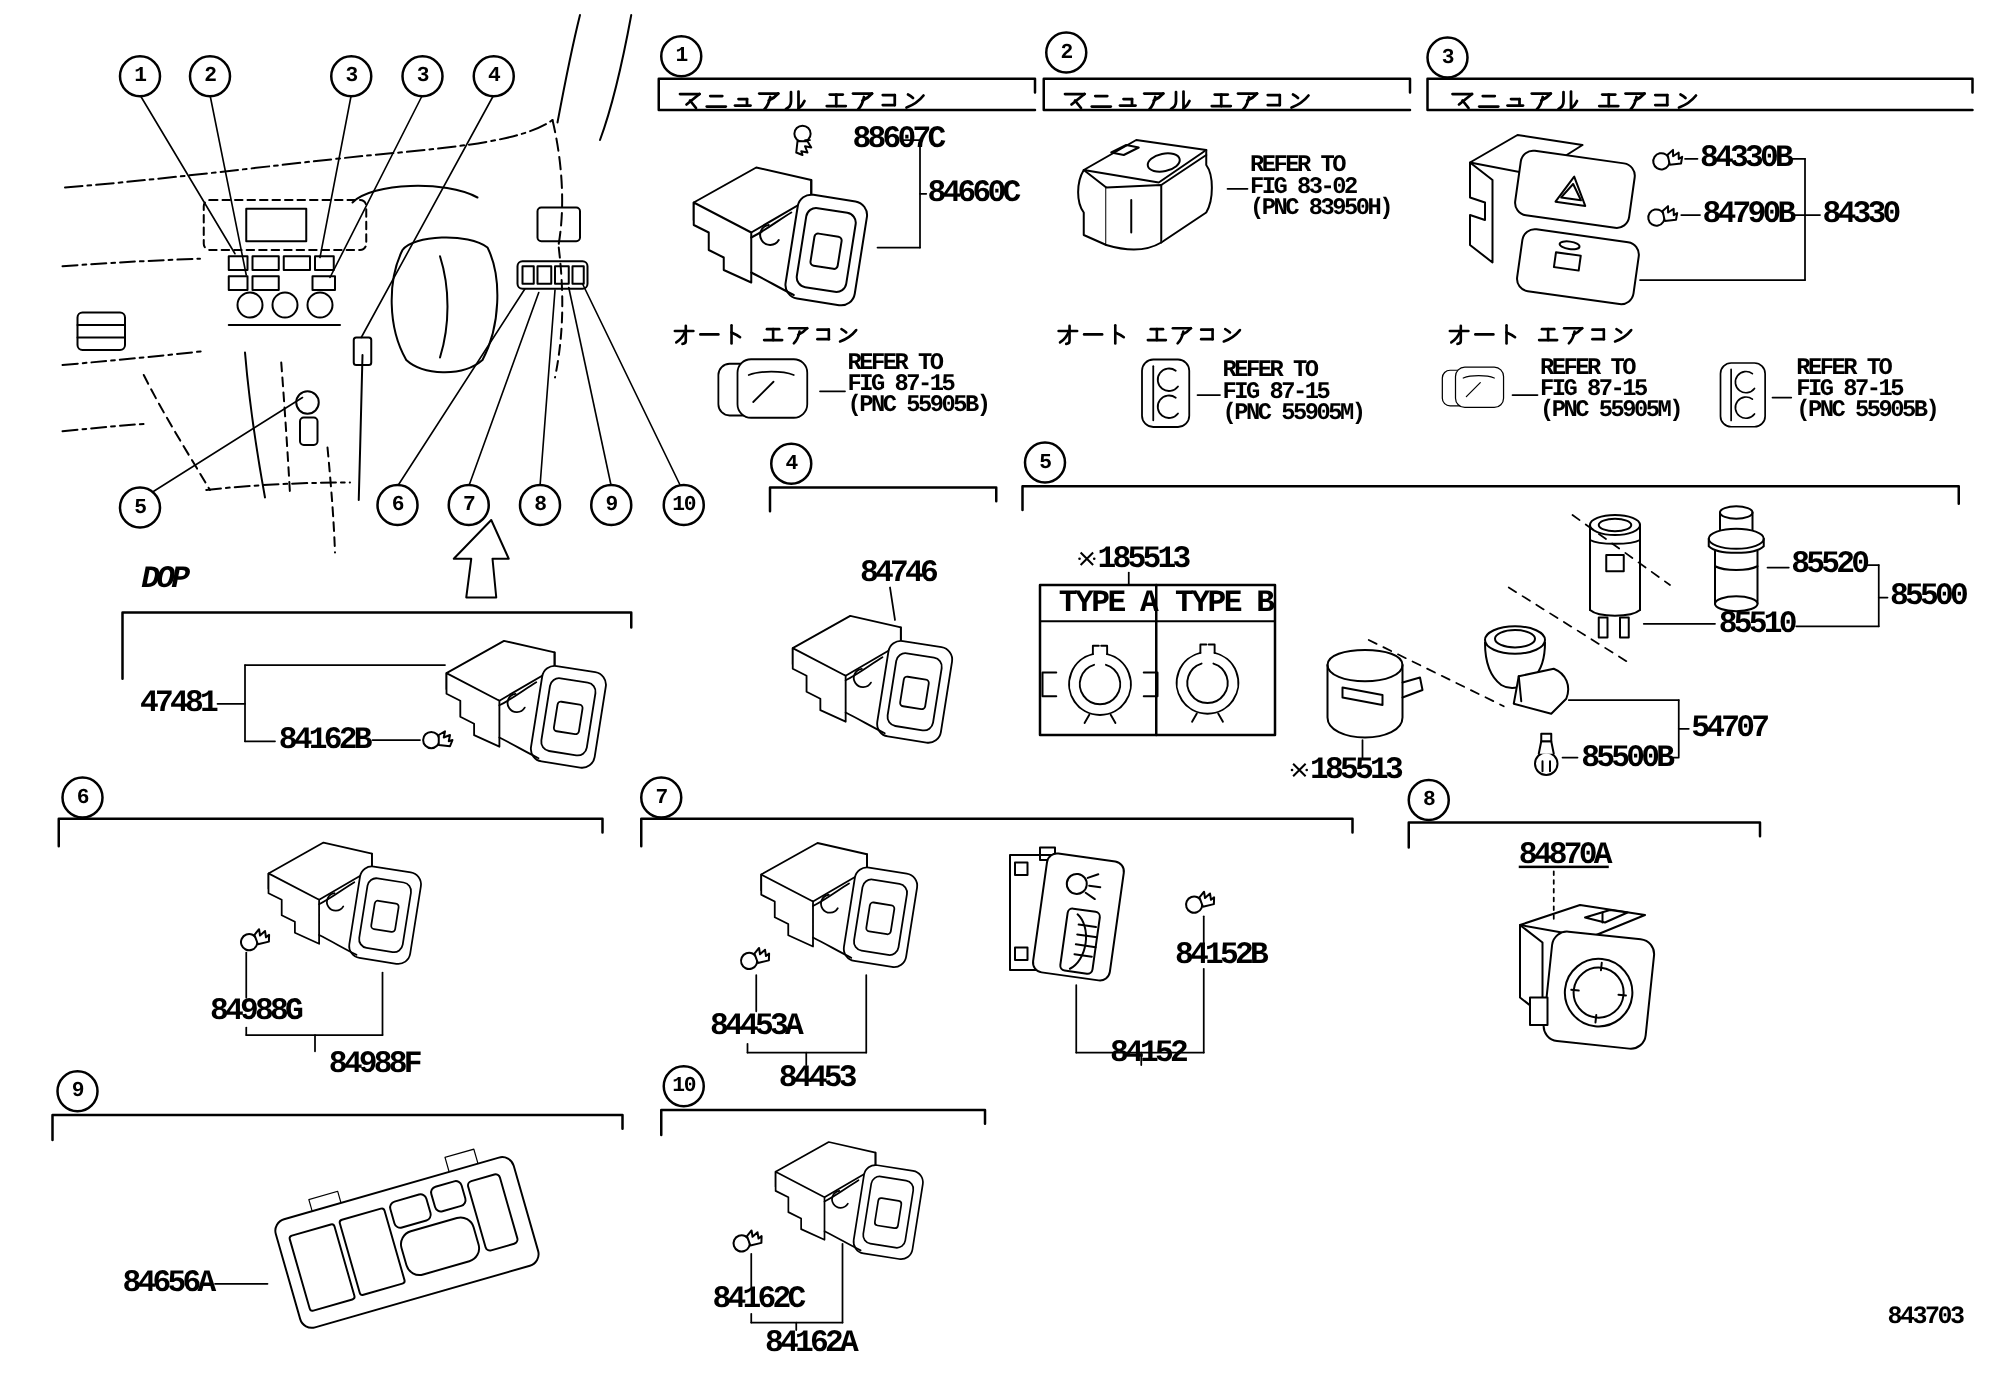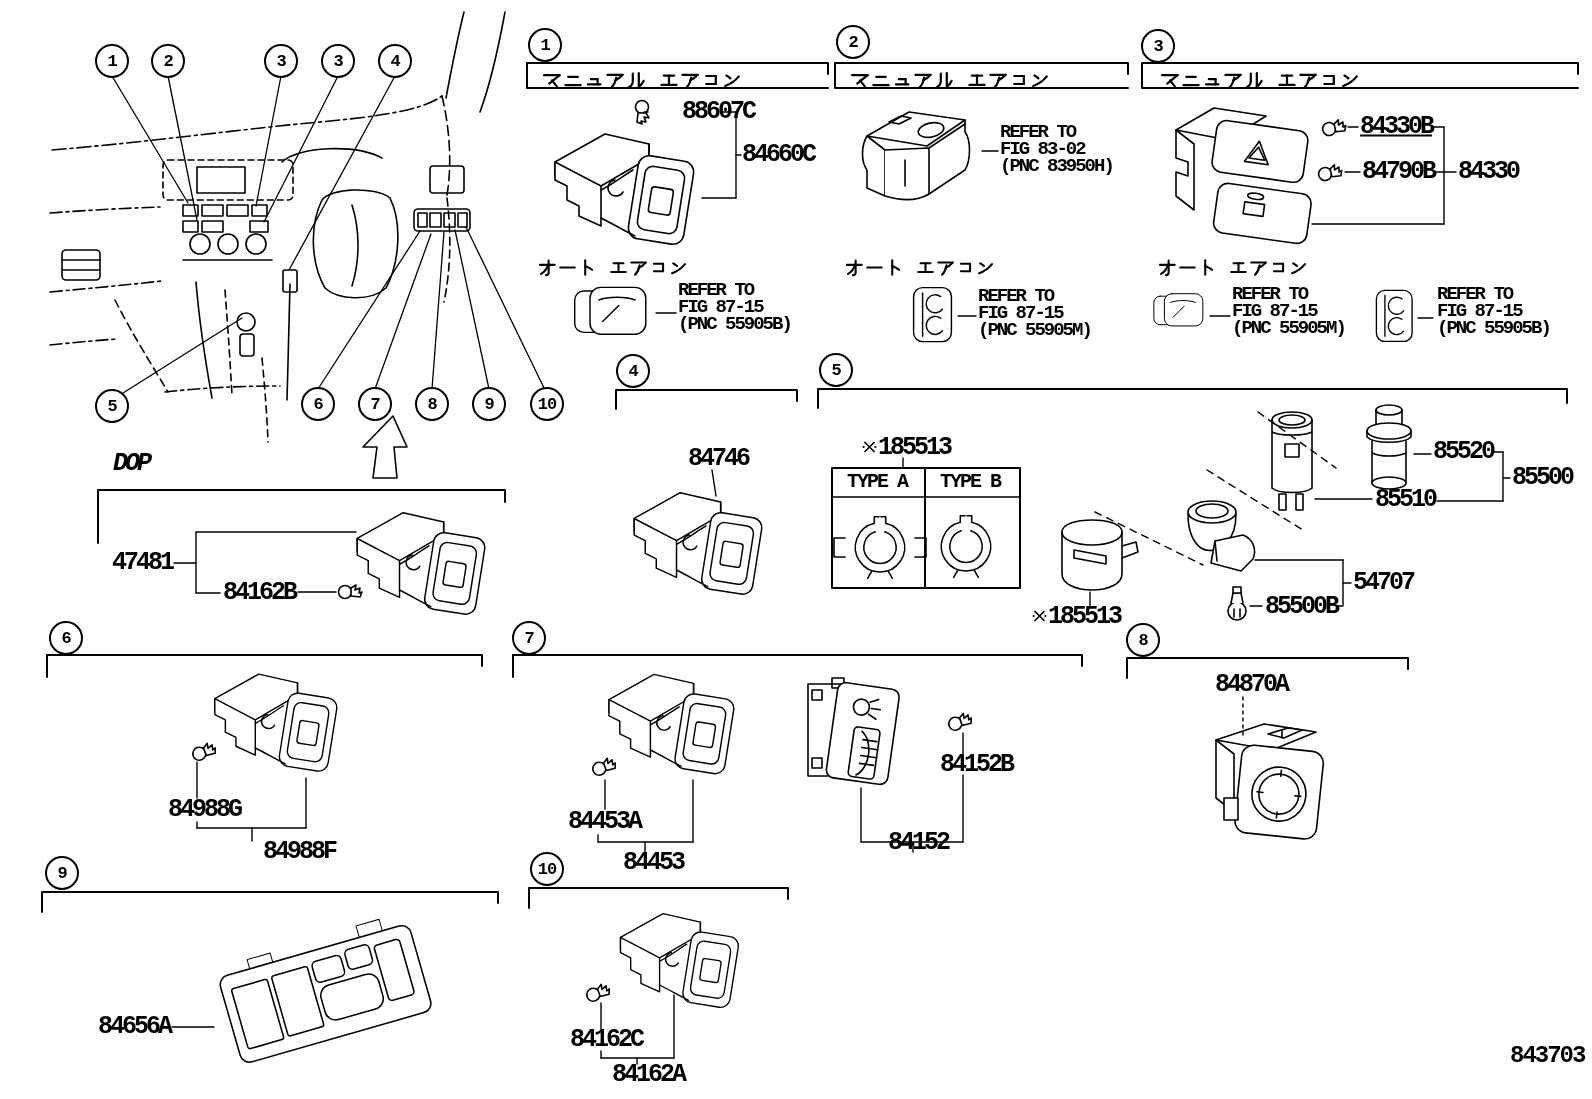--- a/index.html
+++ b/index.html
@@ -4,29 +4,29 @@
 <style>
   html,body{margin:0;padding:0;background:#fff;}
   #page{position:relative;width:1592px;height:1099px;background:#ffffff;overflow:hidden;
         font-family:"Liberation Mono","DejaVu Sans Mono",monospace;color:#000;}
   #art{position:absolute;left:0;top:0;z-index:1;}
   .pn{position:absolute;z-index:5;font-weight:bold;font-size:25px;letter-spacing:-3px;
       white-space:nowrap;transform:translateY(-54%);line-height:1;}
   .refer{position:absolute;z-index:5;font-weight:bold;font-size:19px;letter-spacing:-2px;
       white-space:nowrap;line-height:17px;}
   .refer span{display:block;}
-  .small{font-size:20px;letter-spacing:-2px;}
+  .small{font-size:25px;letter-spacing:-2px;}
   .kana{position:absolute;z-index:5;display:flex;align-items:center;gap:1px;}
   .kana svg{display:block;}
   .callout{position:absolute;z-index:6;width:30px;height:30px;border:2px solid #000;border-radius:50%;
       display:flex;align-items:center;justify-content:center;font-weight:bold;font-size:17px;
       letter-spacing:-1px;background:#fff;transform:translate(-50%,-50%);}
   .refmark{display:inline-block;vertical-align:-2px;margin-right:1px;}
   .withmark{display:flex;align-items:center;}
-  #pagecode{position:absolute;z-index:5;font-weight:bold;font-size:24px;letter-spacing:-2px;}
+  #pagecode{position:absolute;z-index:5;font-weight:bold;font-size:20px;letter-spacing:-2px;}
 </style>
 </head>
 <body>
 
 <div id="page">
 
 <svg id="art" width="1592" height="1099" viewBox="0 0 1592 1099" fill="none" stroke="#000" stroke-width="1.6" stroke-linecap="round" stroke-linejoin="round">
 
   <defs>
     <g id="sw-proto">
@@ -608,21 +608,21 @@
 <div class="refer" style="left:1000px;top:124px;">
   <span>REFER TO</span>
   <span>FIG 83-02</span>
   <span>(PNC 83950H)</span>
 </div>
 <div class="refer" style="left:978px;top:288px;">
   <span>REFER TO</span>
   <span>FIG 87-15</span>
   <span>(PNC 55905M)</span>
 </div>
-<div class="pn" style="left:1360px;top:127px;text-decoration:underline;">84330B</div>
+<div class="pn" style="left:1360px;top:127px;">84330B</div>
 <div class="pn" style="left:1362px;top:172px;">84790B</div>
 <div class="pn" style="left:1458px;top:172px;">84330</div>
 <div class="refer" style="left:1232px;top:286px;">
   <span>REFER TO</span>
   <span>FIG 87-15</span>
   <span>(PNC 55905M)</span>
 </div>
 <div class="refer" style="left:1437px;top:286px;">
   <span>REFER TO</span>
   <span>FIG 87-15</span>
@@ -660,21 +660,21 @@
 <div class="pn" style="left:223px;top:593px;">84162B</div>
 
 <div class="pn" style="left:168px;top:810px;">84988G</div>
 <div class="pn" style="left:227px;top:852px;margin-left:36px;">84988F</div>
 
 <div class="pn" style="left:568px;top:822px;">84453A</div>
 <div class="pn" style="left:623px;top:863px;">84453</div>
 <div class="pn" style="left:940px;top:765px;">84152B</div>
 <div class="pn" style="left:888px;top:843px;">84152</div>
 
-<div class="pn" style="left:1215px;top:685px;">84870A</div>
+<div class="pn" style="left:1215px;top:685px;text-decoration:underline;">84870A</div>
 <div class="pn" style="left:98px;top:1027px;">84656A</div>
 <div class="pn" style="left:570px;top:1040px;">84162C</div>
 <div class="pn" style="left:612px;top:1075px;">84162A</div>
 
 <div id="pagecode" style="left:1510px;top:1042px;position:absolute;">843703</div>
 
 <div class="callout" style="left: 112px; top: 61px;">1</div>
     <div class="callout" style="left: 168px; top: 61px;">2</div>
     <div class="callout" style="left: 281px; top: 61px;">3</div>
     <div class="callout" style="left: 338px; top: 61px;">3</div>

